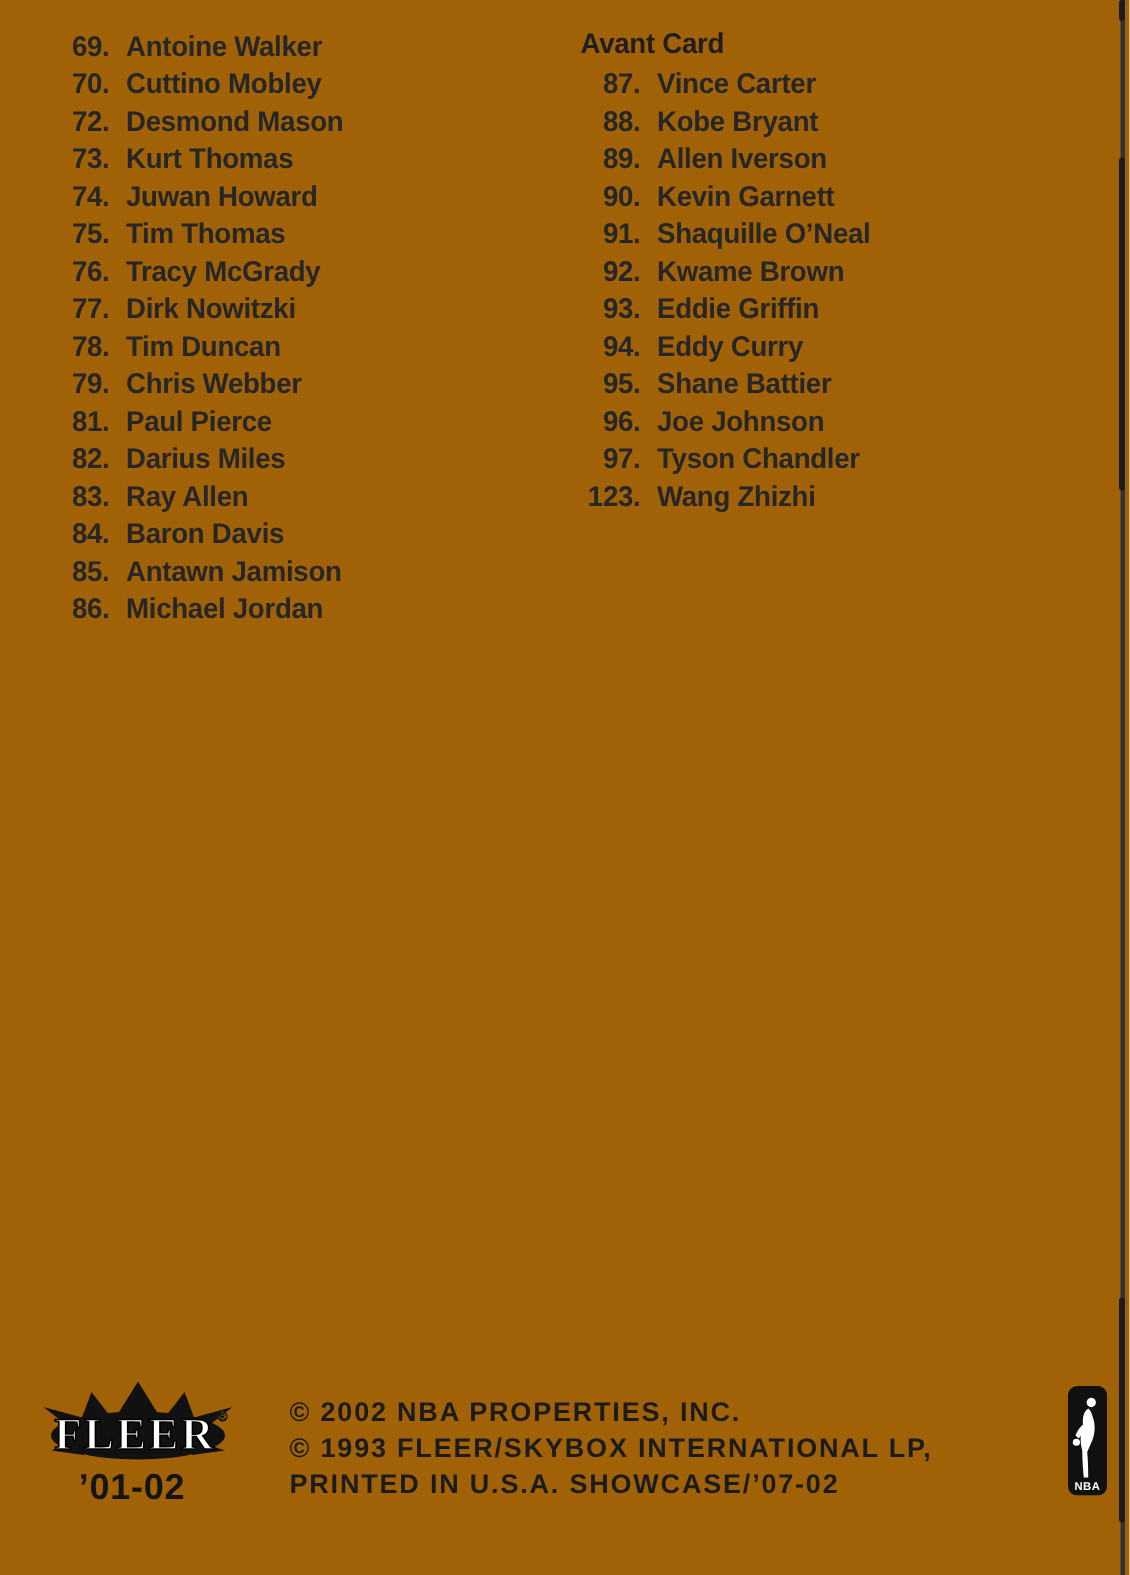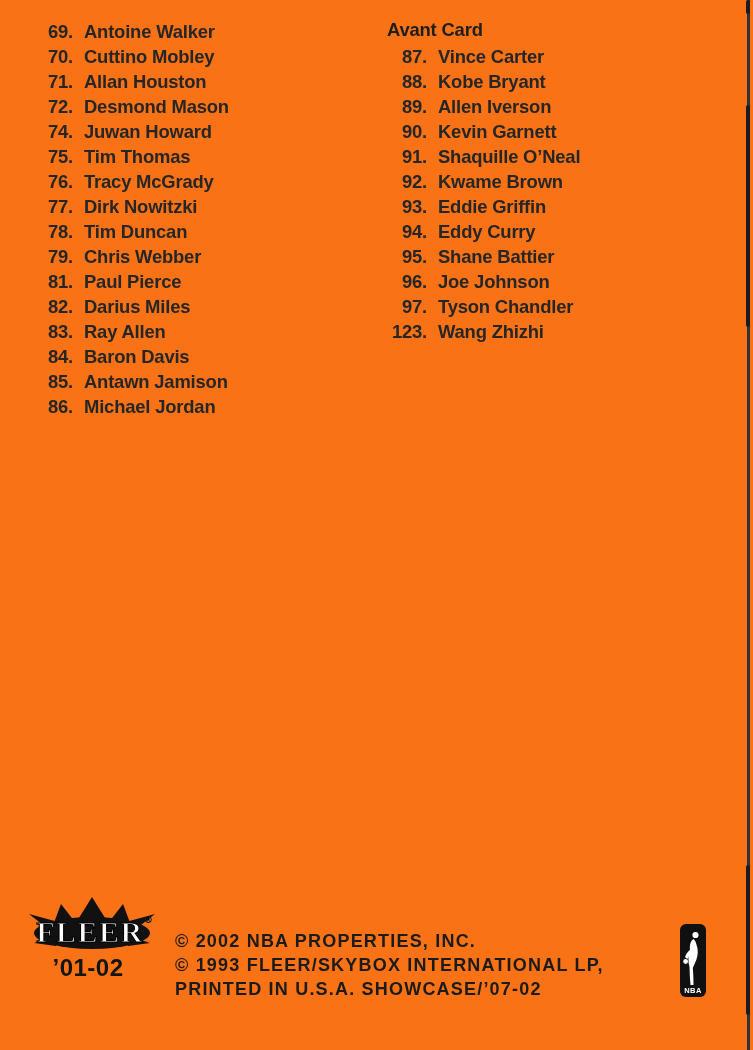--- a/index.html
+++ b/index.html
@@ -1,50 +1,50 @@
 <!DOCTYPE html>
 <html><head>
 <meta charset="utf-8">
 <style>
   html,body{margin:0;padding:0;background:#ffffff;}
   .page{
     position:relative;
     width:753px;height:1050px;
-    background:#f97316;
+    background:#a16207;
     overflow:hidden;
     font-family:"Liberation Sans", sans-serif;
   }
   
   .checklist-col{position:absolute;top:19px;}
   .col-left{left:38px;}
   .col-right{left:383px;}
   .row{display:flex;align-items:center;height:25px;}
   .row .num,.row .name,.col-header{
     font-size:19px;font-weight:bold;color:#262626;
     letter-spacing:-0.2px;white-space:nowrap;
     transform:scaleX(0.97);transform-origin:left center;
   }
   .row .num{width:35px;text-align:right;display:inline-block;transform-origin:right center;}
   .col-right .row .num{width:44px;}
   .row .name{margin-left:11px;}
   .header-row{display:flex;align-items:flex-start;height:25px;}
   .col-header{margin-left:4px;color:#1e1e1e;}
   
-  .fleer{position:absolute;left:28px;top:896px;width:128px;}
+  .fleer{position:absolute;left:28px;top:920px;width:128px;}
   .fleer svg{display:block;}
   .fleer-year{
     width:120px;text-align:center;margin-top:2px;
     font-size:24px;font-weight:bold;color:#141414;letter-spacing:0.5px;
   }
   .copyright{
-    position:absolute;left:175px;top:929px;
+    position:absolute;left:193px;top:929px;
     font-size:18px;font-weight:bold;color:#1b1b1b;
     letter-spacing:1.2px;line-height:24px;white-space:nowrap;
   }
-  .nba{position:absolute;left:680px;top:924px;}
+  .nba{position:absolute;left:712px;top:924px;}
   
   .edge-line{position:absolute;left:747px;top:0;width:3px;height:1050px;background:#31313a;}
   .edge-seg{position:absolute;left:746px;width:4px;background:#1b1b22;border-radius:2px;}
   .edge-seg.s1{top:0;height:14px;}
   .edge-seg.s2{top:105px;height:222px;}
   .edge-seg.s3{top:865px;height:150px;}
 </style>
 </head>
 <body>
 
@@ -53,26 +53,26 @@
   <div class="checklist-col col-left" id="left-col">
       <div class="row">
         <span class="num">69.</span>
         <span class="name">Antoine Walker</span>
       </div>
       <div class="row">
         <span class="num">70.</span>
         <span class="name">Cuttino Mobley</span>
       </div>
       <div class="row">
-        <span class="num">71.</span>
-        <span class="name">Allan Houston</span>
-      </div>
-      <div class="row">
         <span class="num">72.</span>
         <span class="name">Desmond Mason</span>
+      </div>
+      <div class="row">
+        <span class="num">73.</span>
+        <span class="name">Kurt Thomas</span>
       </div>
       <div class="row">
         <span class="num">74.</span>
         <span class="name">Juwan Howard</span>
       </div>
       <div class="row">
         <span class="num">75.</span>
         <span class="name">Tim Thomas</span>
       </div>
       <div class="row">

